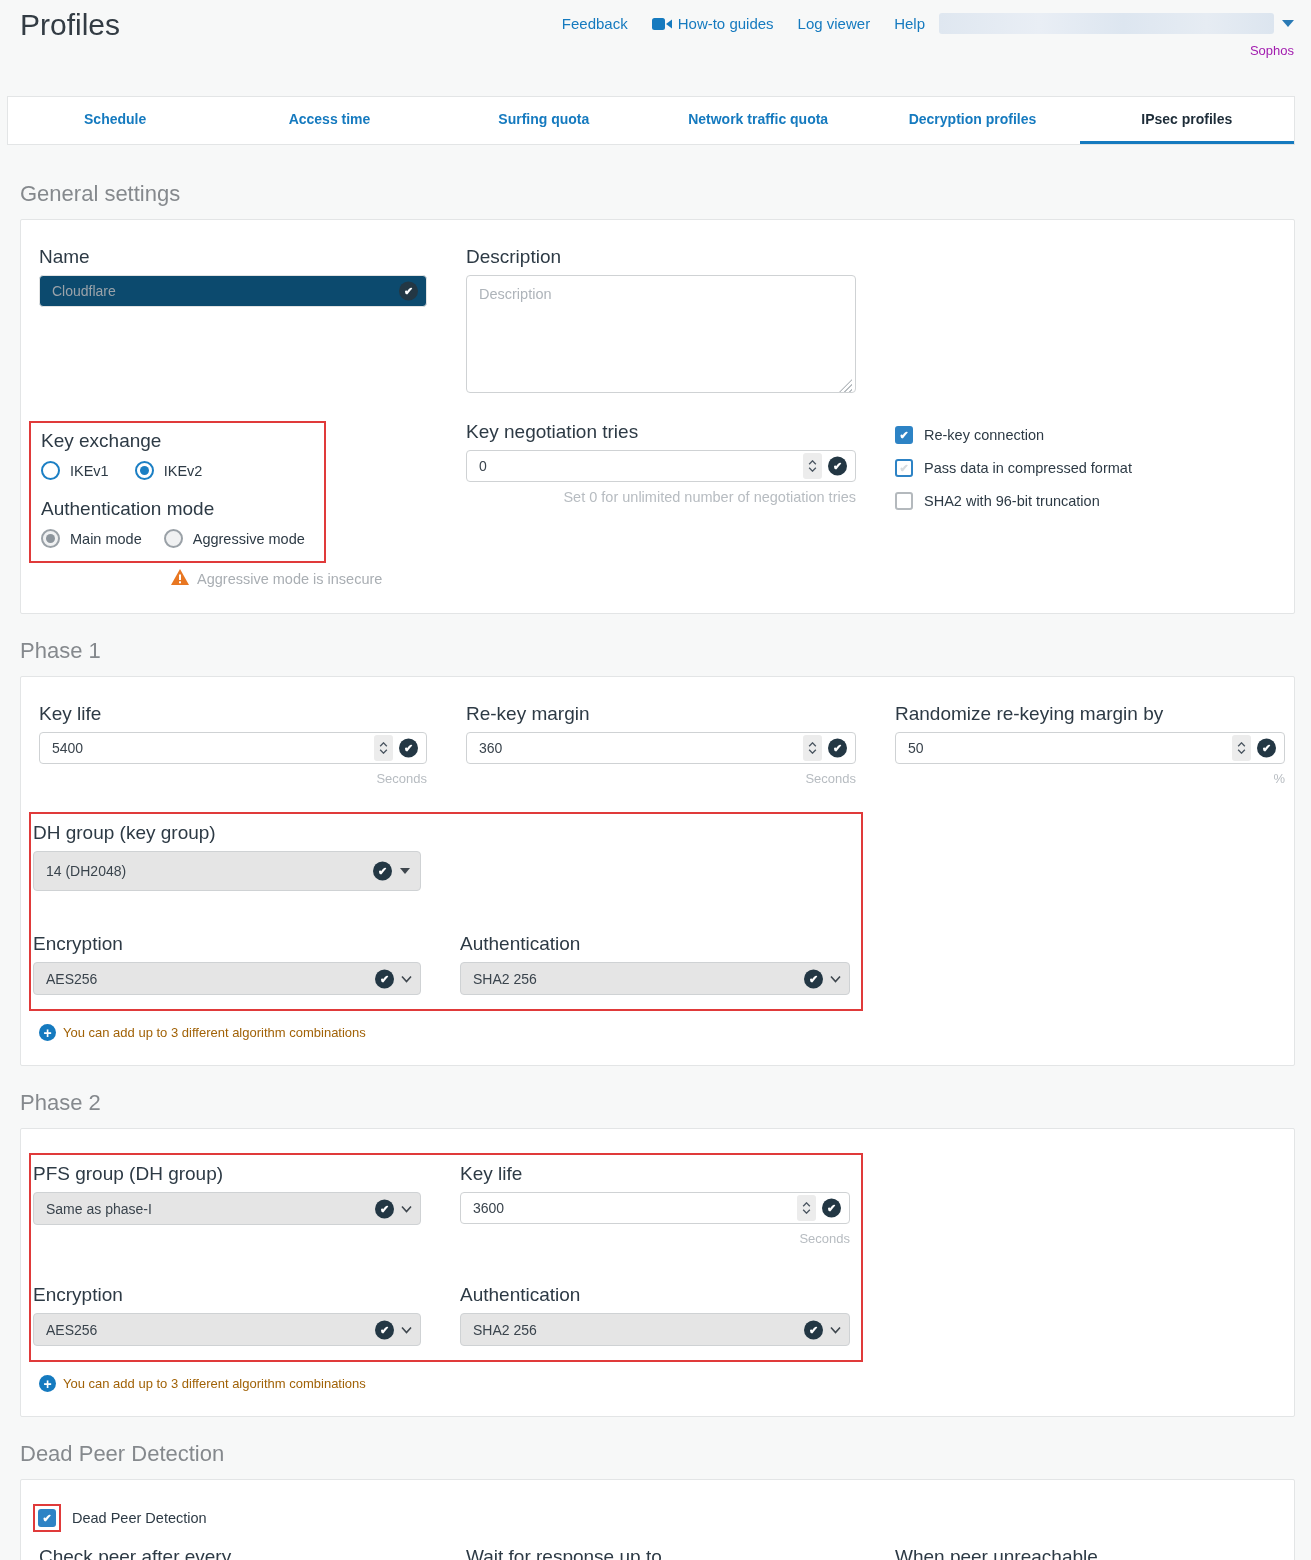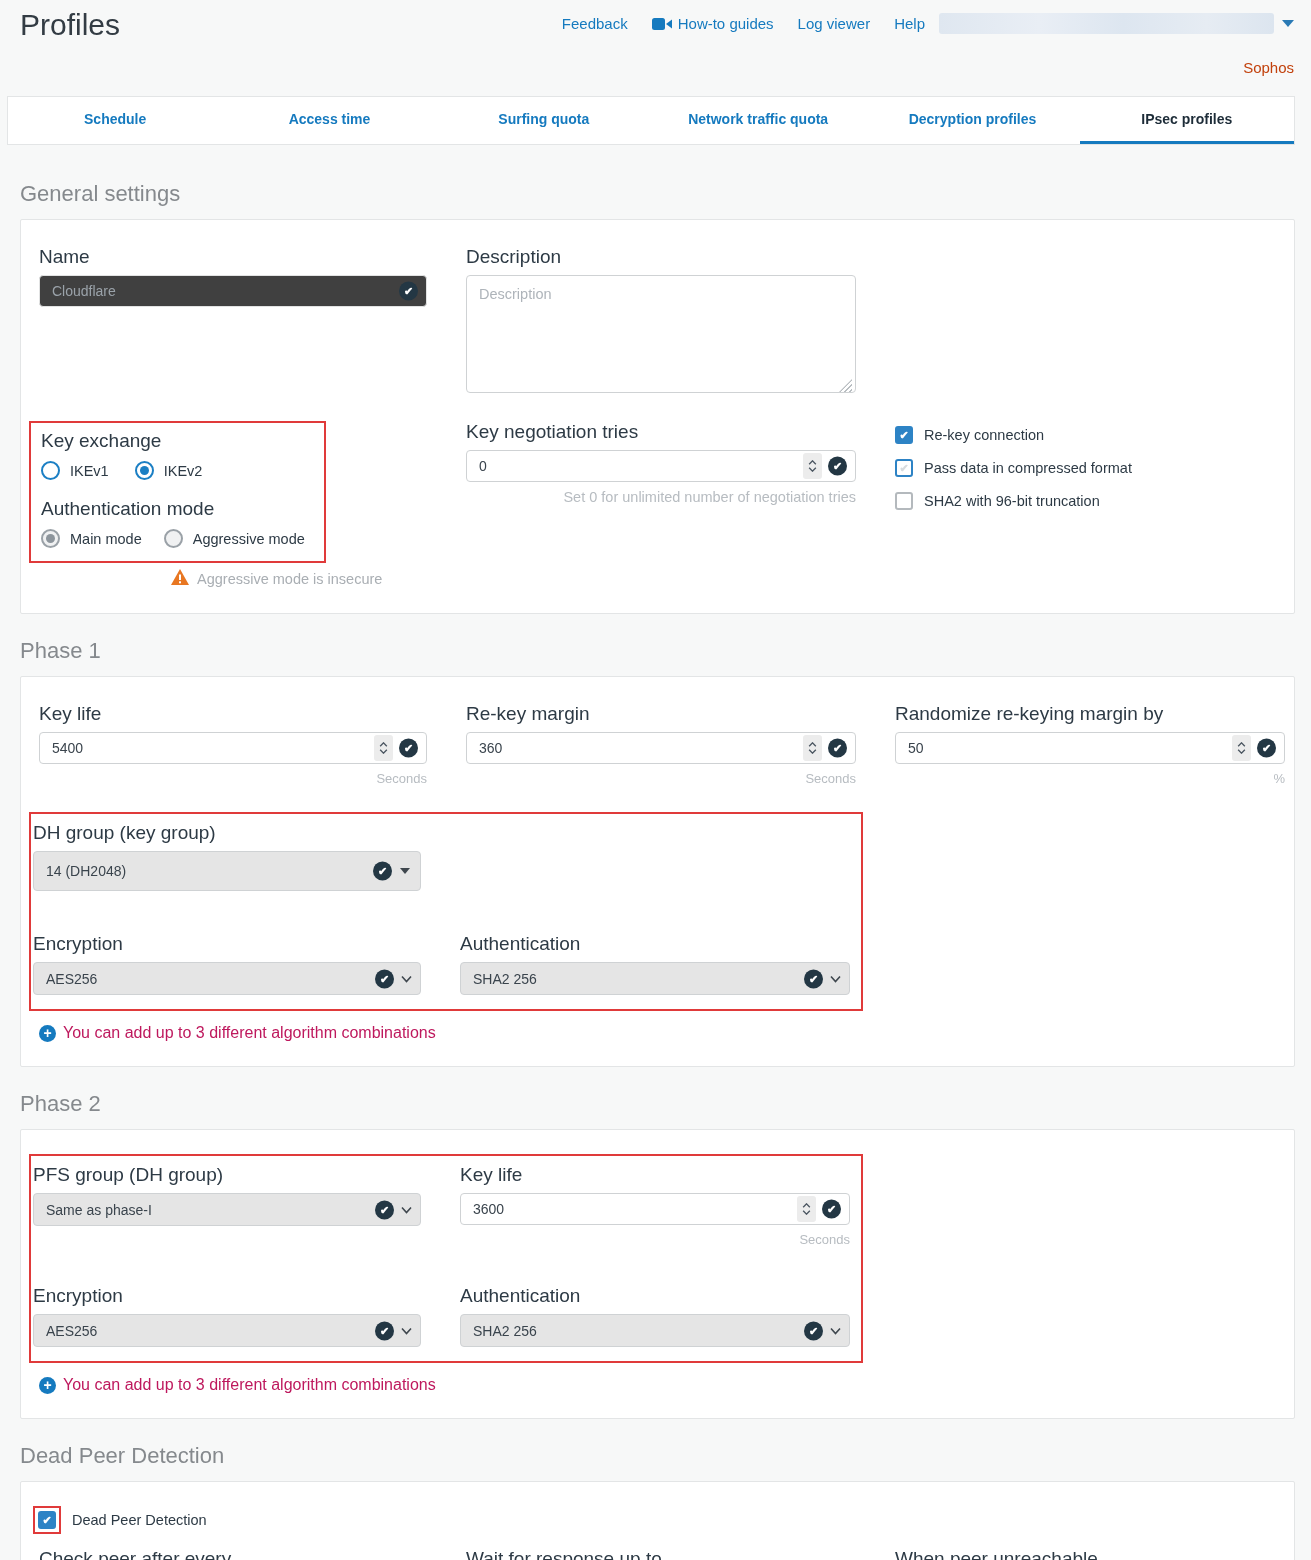--- a/index.html
+++ b/index.html
@@ -10,41 +10,41 @@
   .header { position:relative; height:96px; }
   .page-title { position:absolute; left:20px; top:8px; font-size:30px; font-weight:400; color:#333c44; }
   .header-right { position:absolute; right:17px; top:13px; display:flex; flex-direction:column; align-items:flex-end; }
   .header-links { display:flex; align-items:flex-start; gap:24px; }
   .hlink { color:#157abf; font-size:15px; text-decoration:none; cursor:pointer; display:flex; align-items:center; gap:6px; }
   .video-ic { width:20px; height:14px; display:inline-block; }
   .user-pill { width:335px; height:21px; border-radius:3px; margin-left:14px;
                background:linear-gradient(90deg,#dfe7f0 0%,#e9eef5 30%,#dde6f0 55%,#e6ecf3 80%,#dce5ef 100%); }
   .user-caret { width:0; height:0; border-left:6px solid transparent; border-right:6px solid transparent; border-top:7px solid #2a7ab5; margin-left:8px; }
   .pill-row { display:flex; align-items:center; }
-  .brand { margin-top:25px; font-size:15px; color:#c2410c; }
+  .brand { margin-top:9px; font-size:13px; color:#a21caf; }
 
   
   .tabbar { margin:0 16px 0 7px; height:49px; background:#fff; border:1px solid #e3e5e6; display:flex; }
   .tab { flex:1; display:flex; align-items:center; justify-content:center; font-size:14px; font-weight:700;
          color:#157abf; cursor:pointer; border-bottom:3px solid transparent; }
   .tab.active { color:#1d2c38; border-bottom-color:#157abf; }
 
   
   .section-heading { margin:36px 0 12px 20px; font-size:22px; font-weight:400; color:#85898d; }
   .section-heading.tight { margin-top:24px; }
   .panel { margin:0 16px 0 20px; background:#fff; border:1px solid #e3e5e6; border-radius:2px; padding:26px 18px 24px 18px; }
 
   .grid3 { display:grid; grid-template-columns:388px 390px 390px; column-gap:39px; }
   .grid2 { display:grid; grid-template-columns:388px 390px; column-gap:39px; }
 
   .f-label { font-size:19px; color:#2d3a45; margin-bottom:7px; }
   .field-box { position:relative; }
   .tinput { width:100%; height:32px; border:1px solid #cfd2d4; border-radius:4px; padding:0 64px 0 12px;
             font-family:"Liberation Sans",sans-serif; font-size:14px; color:#3a444d; background:#fff; outline:none; }
-  .tinput.disabled { background:#404040; border-color:#e2e3e3; color:#9aa2a9; padding-right:40px; }
+  .tinput.disabled { background:#0c4a6e; border-color:#e2e3e3; color:#9aa2a9; padding-right:40px; }
   textarea.tarea { width:390px; height:118px; border:1px solid #cfd2d4; border-radius:4px; padding:10px 12px;
             font-family:"Liberation Sans",sans-serif; font-size:14.5px; color:#3a444d; resize:none; outline:none; }
   textarea.tarea::placeholder, .tinput::placeholder { color:#aeb4ba; }
   .resize-handle { position:absolute; right:4px; bottom:5px; width:13px; height:13px;
             background:repeating-linear-gradient(135deg, transparent 0 2px, #b9bec2 2px 3.5px);
             clip-path:polygon(100% 0, 100% 100%, 0 100%); }
 
   .check-badge { position:absolute; right:9px; top:50%; transform:translateY(-50%); width:19px; height:19px;
             border-radius:50%; background:#233744; color:#fff; font-size:11px; font-weight:700;
             display:flex; align-items:center; justify-content:center; }
@@ -85,21 +85,21 @@
   .cbx.empty { border-color:#b4b9bd; color:transparent; }
   .cbx-row { display:flex; align-items:center; margin-bottom:15px; }
   .cbx-lbl { font-size:14.5px; color:#2d3a45; margin-left:11px; }
 
   .warn-row { display:flex; align-items:center; margin:6px 0 0 132px; }
   .warn-txt { font-size:14.5px; color:#a9aeb3; margin-left:8px; }
 
   .note-row { display:flex; align-items:center; margin-top:13px; }
   .plus-ic { width:17px; height:17px; border-radius:50%; background:#157abf; color:#fff; font-size:14px;
              font-weight:700; display:flex; align-items:center; justify-content:center; line-height:1; }
-  .note-txt { font-size:16px; color:#be185d; margin-left:7px; }
+  .note-txt { font-size:13px; color:#a16207; margin-left:7px; }
 </style>
 </head>
 <body>
 
 <div class="header">
   <div class="page-title">Profiles</div>
   <div class="header-right">
     <div class="pill-row">
       <div class="header-links">
         <a class="hlink">

